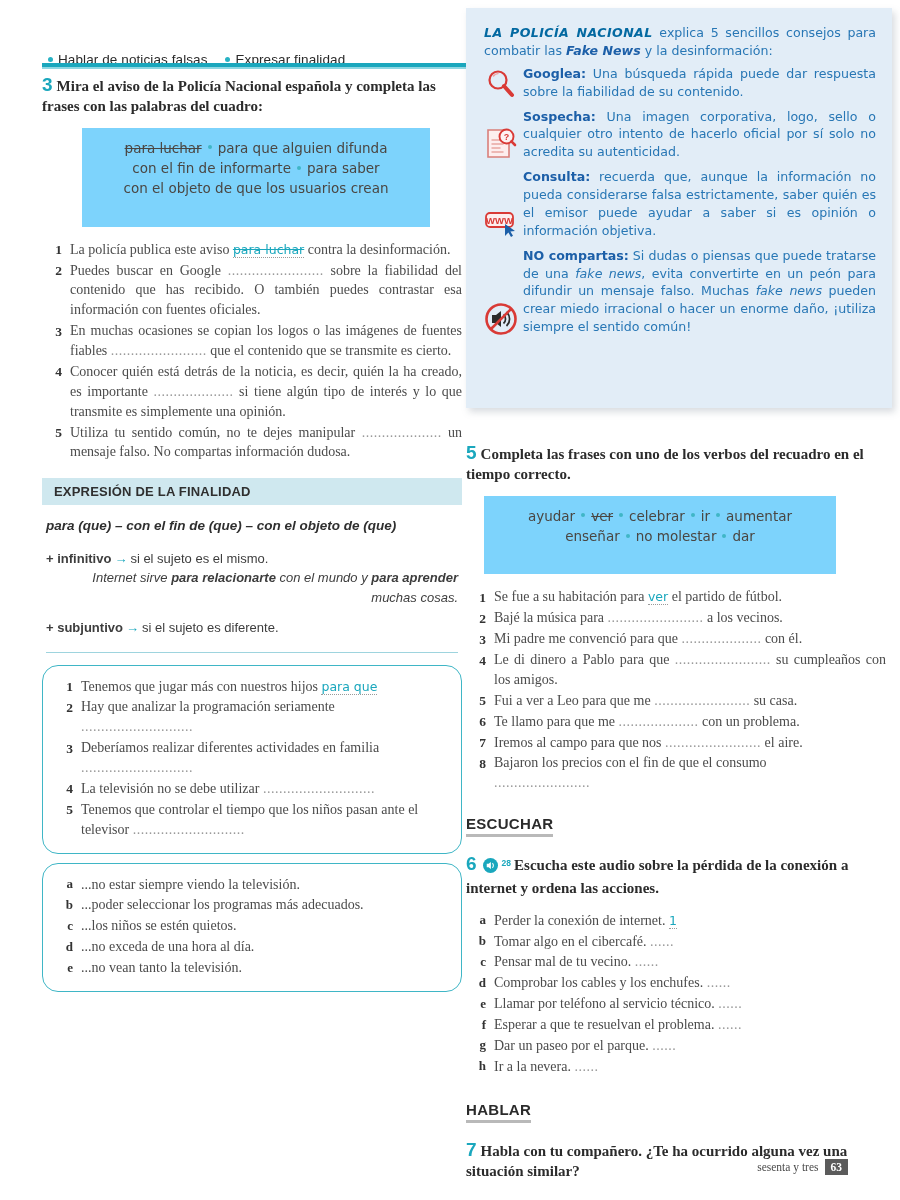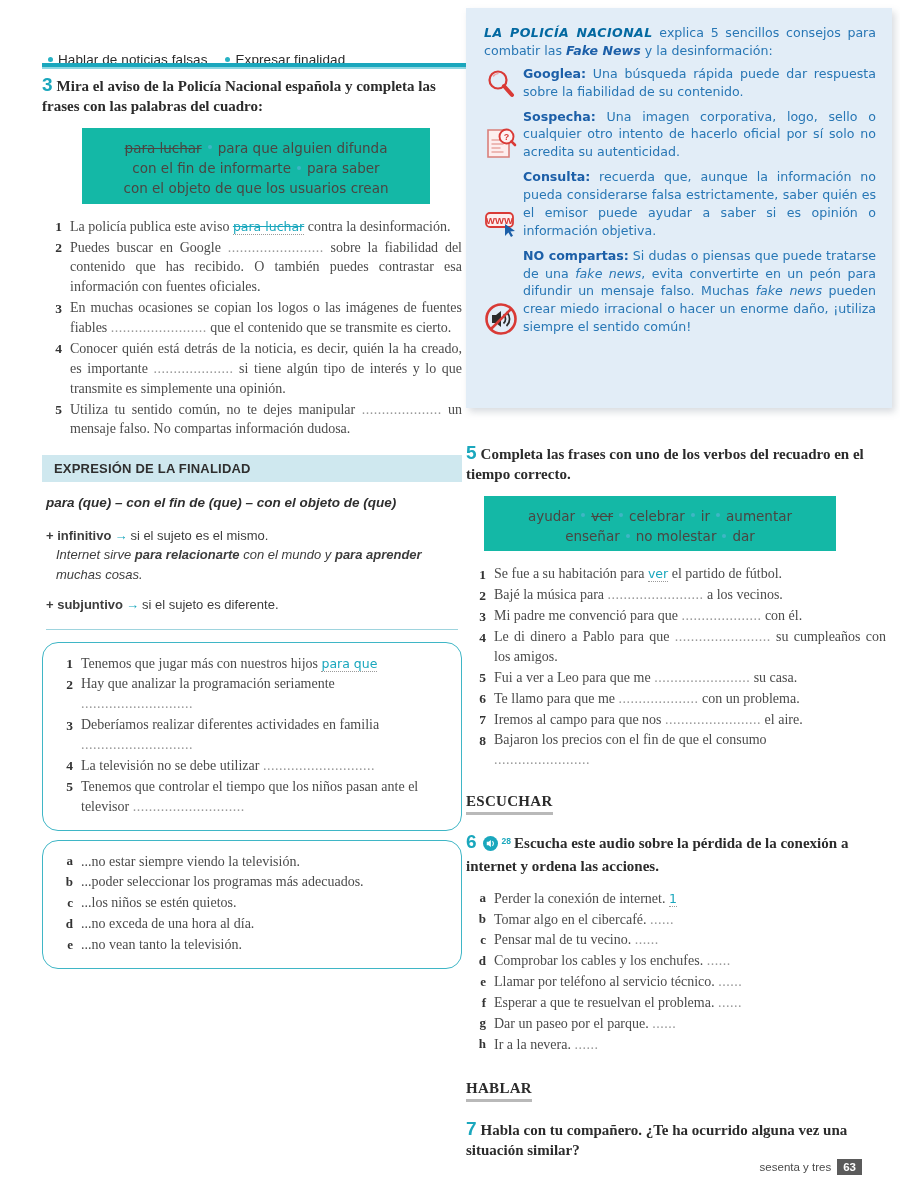--- a/index.html
+++ b/index.html
@@ -46,21 +46,21 @@
   }
   .ex-num {
     color:#1aa7bd; font-weight:bold; font-size:19px;
     font-family:"Liberation Sans","DejaVu Sans",sans-serif;
     margin-right:4px; letter-spacing:0;
   }
   .ex-head i { font-style:italic; }
 
   
   .wordbank {
-    background:#14b8a6; padding:10px 12px 5px;
+    background:#7dd3fc; padding:10px 12px 28px;
     text-align:center; line-height:1.5;
     font-family:"DejaVu Sans","Liberation Sans",sans-serif;
     font-size:13.5px; color:#4a4642;
   }
   .wordbank .sep {
     display:inline-block; width:4px;height:4px;border-radius:50%;
     background:#3fb6c6; vertical-align:middle; margin:0 6px 3px;
   }
   .struck { text-decoration: line-through; }
   .qrow { display:flex; align-items:flex-start; margin-bottom:1px; }
@@ -92,21 +92,21 @@
     padding:6px 10px 6px 12px;
   }
   .gram-body {
     font-family:Liberation Sans, sans-serif;
     font-size:13px; color:#3d3d3d; padding:11px 4px 0 4px; line-height:1.5;
   }
   .gram-formula { font-weight:bold; font-style:italic; font-size:13.5px; margin-bottom:12px; color:#2f2f2f;}
   .gram-rule { margin-bottom:11px; }
   .gram-rule .lead { font-weight:bold; }
   .arrow { color:#1aa7bd; font-weight:bold; padding:0 3px; }
-  .gram-ex { font-style:italic; display:block; }
+  .gram-ex { font-style:italic; display:block;text-align:right; }
   .gram-ex b { font-style:italic; font-weight:bold; }
   .gram-hr { height:1px; background:#9ed4de; margin:14px 4px 0 4px; }
 
   
   .rbox {
     border:1.4px solid #3fb6c6; border-radius:16px;
     padding:11px 14px 12px 10px; margin-top:10px;
   }
   .rbox .qtext { font-size:14px; }
 
@@ -123,38 +123,38 @@
   .police .intro b { color:#0369a1; font-weight:bold; letter-spacing:.4px;font-style:italic; }
   .police .intro i { font-weight:bold; font-style:italic; color:#1c5fa8;}
   .tip { display:flex; align-items:flex-end; margin-bottom:7px; }
   .tip-ico { flex:0 0 34px; height:34px; margin-right:5px; margin-top:0px; }
   .tip-txt { flex:1 1 auto; text-align:justify; }
   .tip-txt b { color:#1c5fa8; font-weight:bold; }
   .tip-txt i { font-style:italic; }
 
   
   .sect {
-    font-family:Liberation Serif, serif;
+    font-family:Liberation Sans, sans-serif;
     font-weight:bold; font-size:15px; color:#2b2b2b; letter-spacing:.3px;
     display:inline-block; border-bottom:3px solid #b9b9b9; padding-bottom:2px;
   }
 
   .audio-chip {
     display:inline-block; vertical-align:-3px; margin:0 3px 0 2px;
   }
   .audio-num {
     font-family:"Liberation Sans","DejaVu Sans",sans-serif;
     font-size:8.5px; font-weight:bold; color:#1aa7bd; vertical-align:4px;
     margin-left:1px; margin-right:3px;
   }
 
   
   .footer {
-    position:absolute; right:38px; bottom:27px;
-    font-family:Liberation Sans, sans-serif;
+    position:absolute; right:52px; bottom:27px;
+    font-family:Liberation Serif, serif;
     font-size:11.5px; color:#4a4a4a;
   }
   .footer .pnum {
     background:#5b5b5b; color:#fff; font-weight:bold;
     padding:2px 6px 2px 6px; margin-left:6px; font-size:11.5px;
   }
   .abclist .qnum { font-size:13px; }
 </style>
 </head>
 <body>

